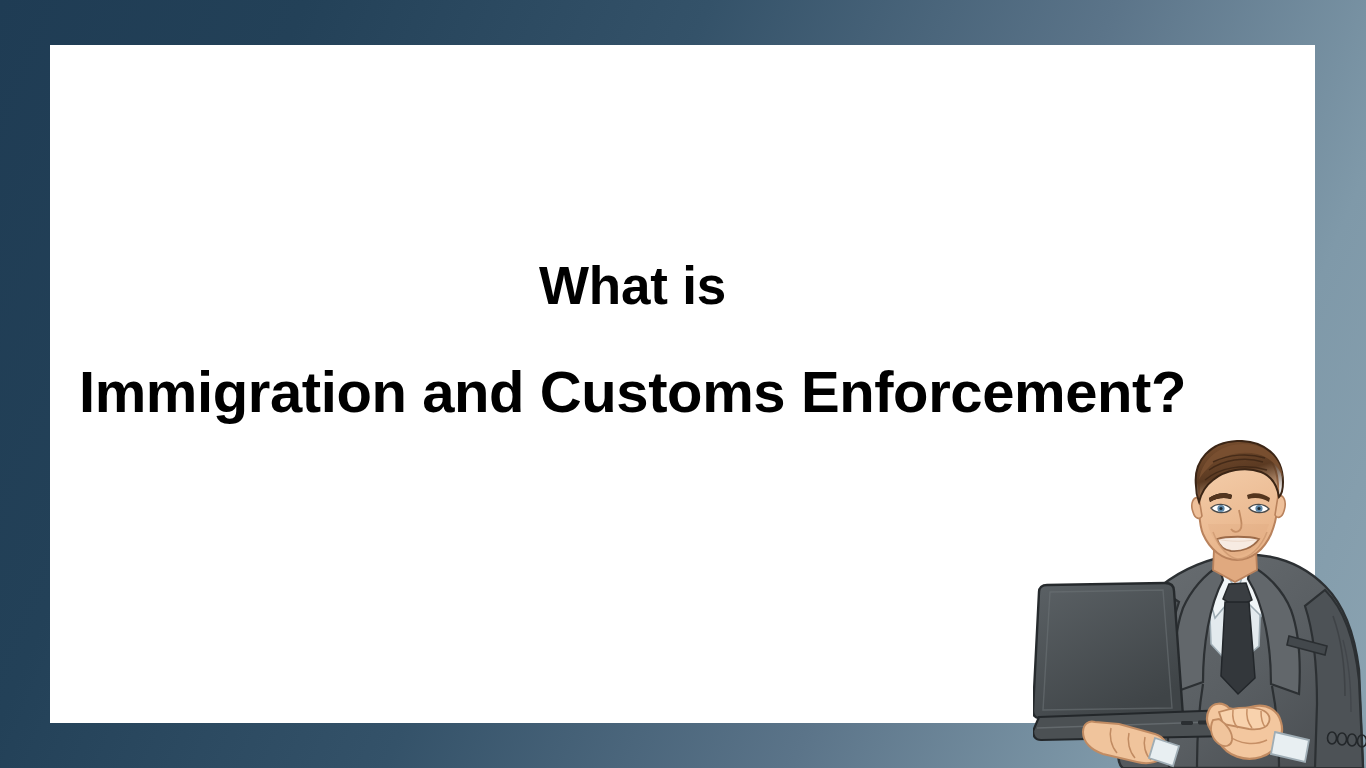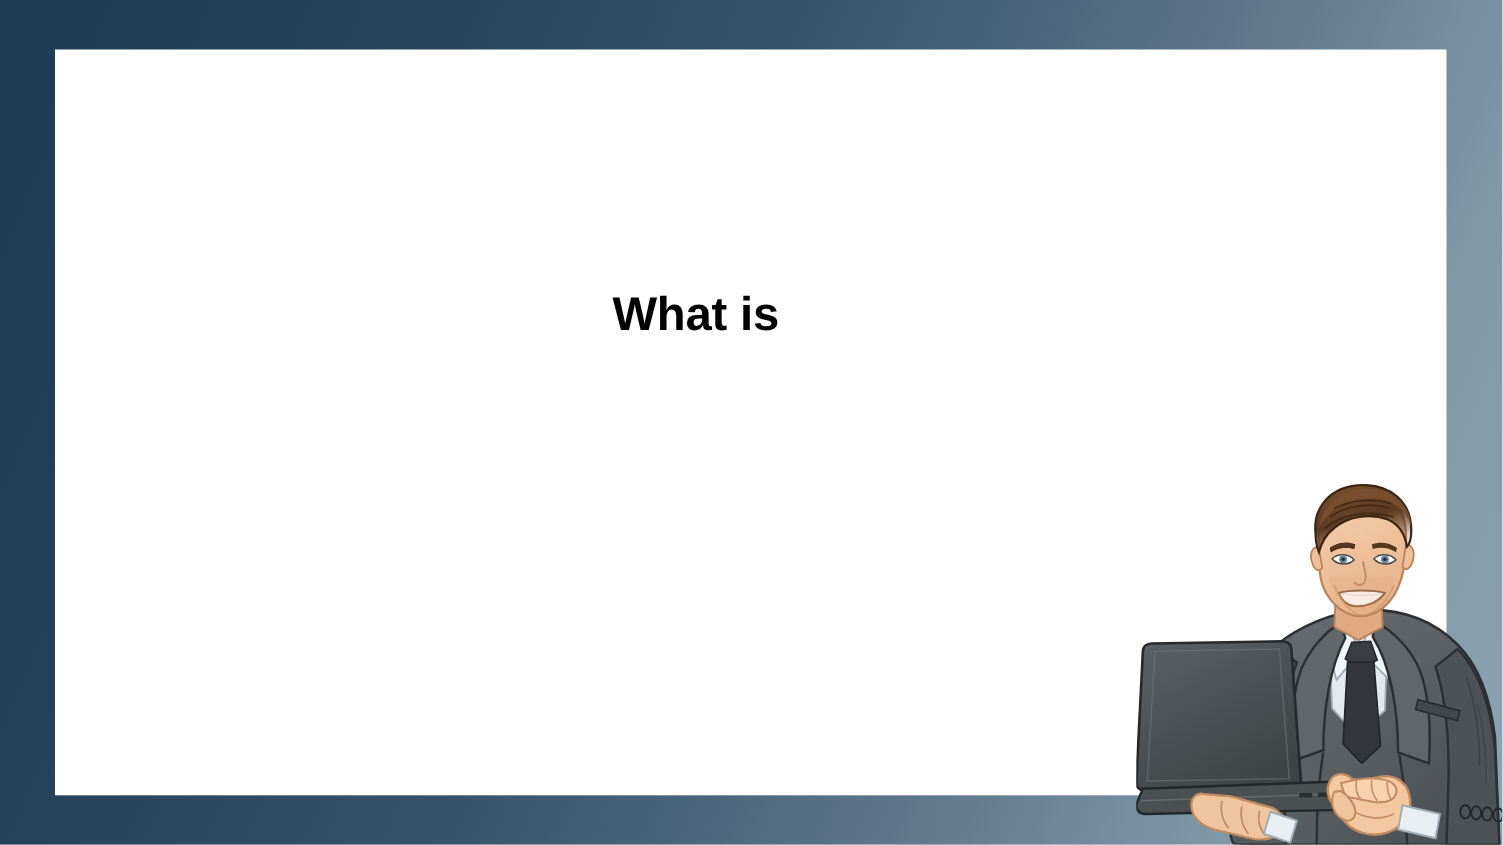--- a/index.html
+++ b/index.html
@@ -43,21 +43,21 @@
     top: 255px;
     width: 1265px;
     text-align: center;
     z-index: 2;
   }
 
   .title-line-1 {
     display: block;
     font-family: "Liberation Sans", sans-serif;
     font-weight: bold;
-    font-size: 43px;
+    font-size: 53px;
     line-height: 62px;
     color: #000000;
     letter-spacing: -0.2px;
     margin: 0 0 43px 0;
     white-space: nowrap;
   }
 
   .title-line-2 {
     display: block;
     font-family: "Liberation Sans", sans-serif;
@@ -87,20 +87,21 @@
 </style>
 </head>
 <body>
 
 <div id="slide">
 
   <div id="content-card"></div>
 
   <div id="title-block">
     <span class="title-line-1">What is</span>
+    <span class="title-line-2">Immigration and Customs Enforcement?</span>
   </div>
 
   <div id="illustration">
     <svg viewBox="0 0 333 328" xmlns="http://www.w3.org/2000/svg">
       <defs>
         <clipPath id="clipAll">
           <rect x="0" y="0" width="333" height="328"></rect>
         </clipPath>
         <linearGradient id="suitG" x1="0" y1="0" x2="1" y2="1">
           <stop offset="0%" stop-color="#6a6f73"></stop>

